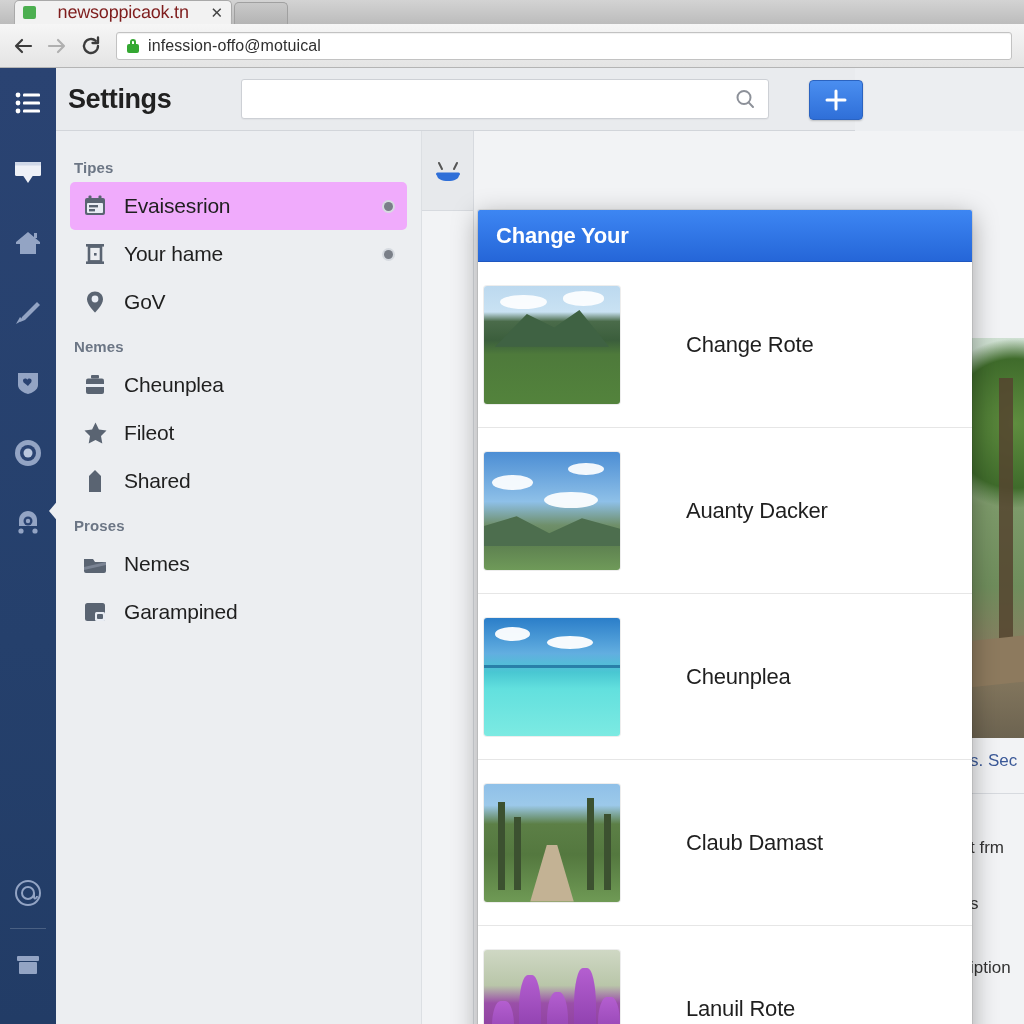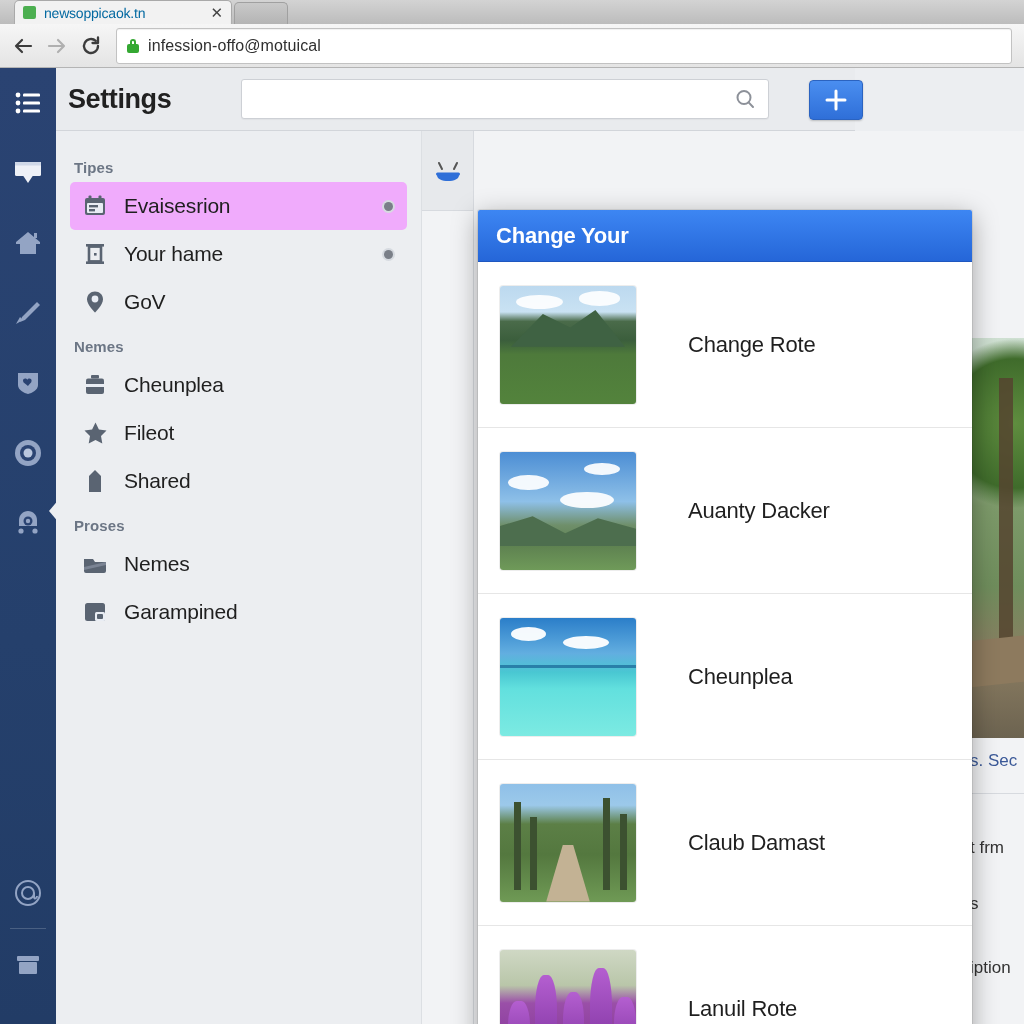--- a/index.html
+++ b/index.html
@@ -23,22 +23,22 @@
     background: #f2f2f2;
     border-radius: 5px 5px 0 0;
     border: 1px solid #a9a9a9; border-bottom: none;
     display: flex; align-items: center; gap: 8px; padding: 0 8px;
     transform: skewX(-0.3deg);
   }
   .tab-favicon {
     width: 13px; height: 13px; background: #4caf50; border-radius: 2px; flex: 0 0 auto;
   }
   .tab-title {
-    font-size: 14px; color: #0369a1; white-space: nowrap; overflow: hidden;
-    flex: 1 1 auto; letter-spacing: -0.2px;
+    font-size: 18px; color: #7f1d1d; white-space: nowrap; overflow: hidden;
+    flex: 1 1 auto; letter-spacing: -0.2px; text-align: center;
   }
   .tab-close {
     font-size: 15px; color: #444; line-height: 1; flex: 0 0 auto; cursor: pointer;
   }
   .tab-ghost {
     position: absolute; left: 234px; top: 2px; width: 54px; height: 22px;
     background: linear-gradient(#c9c9c9,#b4b4b4);
     border-radius: 5px 5px 0 0; border: 1px solid #a0a0a0; border-bottom: none;
   }
 
@@ -47,21 +47,21 @@
     background: linear-gradient(#f6f6f6, #e4e4e4);
     border-bottom: 1px solid #b4b4b4;
     display: flex; align-items: center; gap: 4px; padding: 0 8px;
   }
   .nav-btn {
     width: 30px; height: 30px; display: flex; align-items: center; justify-content: center;
     color: #3c3c3c; font-size: 22px; line-height: 1; cursor: pointer; user-select: none;
   }
   .nav-btn.disabled { color: #b0b0b0; }
   .omnibox {
-    flex: 1 1 auto; height: 36px; margin-left: 6px; margin-right: 4px;
+    flex: 1 1 auto; height: 28px; margin-left: 6px; margin-right: 4px;
     background: #ffffff; border: 1px solid #c2c2c2; border-radius: 3px;
     display: flex; align-items: center; gap: 9px; padding: 0 10px;
     box-shadow: inset 0 1px 1px rgba(0,0,0,.06);
   }
   .lock-ico { width: 12px; height: 14px; position: relative; flex: 0 0 auto; }
   .lock-ico .body { position: absolute; bottom: 0; left: 0; width: 12px; height: 9px; background: #34a832; border-radius: 2px; }
   .lock-ico .shackle { position:absolute; top:0; left:3px; width:6px; height:6px; border:2px solid #34a832; border-bottom:none; border-radius:3px 3px 0 0;}
   .omnibox-url { font-size: 16px; color: #2f2f2f; white-space: nowrap; letter-spacing: .1px; }
 
   
@@ -156,22 +156,22 @@
     overflow: hidden;
   }
   .dialog-header {
     height: 52px; background: linear-gradient(#3d86f3, #2566d8);
     display: flex; align-items: center; padding: 0 18px;
     border-bottom: 1px solid #1f57bf;
   }
   .dialog-title { font-size: 22px; font-weight: bold; color: #fff; letter-spacing: -.2px; }
   .theme-list { height: 808px; }
   .theme-row {
-    height: 166px; display: flex; align-items: center; gap: 2px;
-    border-bottom: 1px solid #e6e6e6; padding-left: 22px; cursor: pointer; background: #fff;
+    height: 166px; display: flex; align-items: center; gap: 16px;
+    border-bottom: 1px solid #e6e6e6; padding-left: 6px; cursor: pointer; background: #fff;
   }
   .theme-thumb {
     width: 136px; height: 118px; flex: 0 0 auto; border-radius: 3px; overflow: hidden;
     box-shadow: 0 0 0 1px rgba(0,0,0,.07);
   }
   .theme-name { font-size: 22px; color: #1f1f1f; margin-left: 50px; letter-spacing: -.2px; }
 
   
   .art { width: 100%; height: 100%; position: relative; }
   .art.mountain-forest { background: linear-gradient(#bcd9ef 0%, #c9e2f3 22%, #4a6b4a 30%, #3b5e3c 46%, #4e7a3b 58%, #53833c 100%); }

